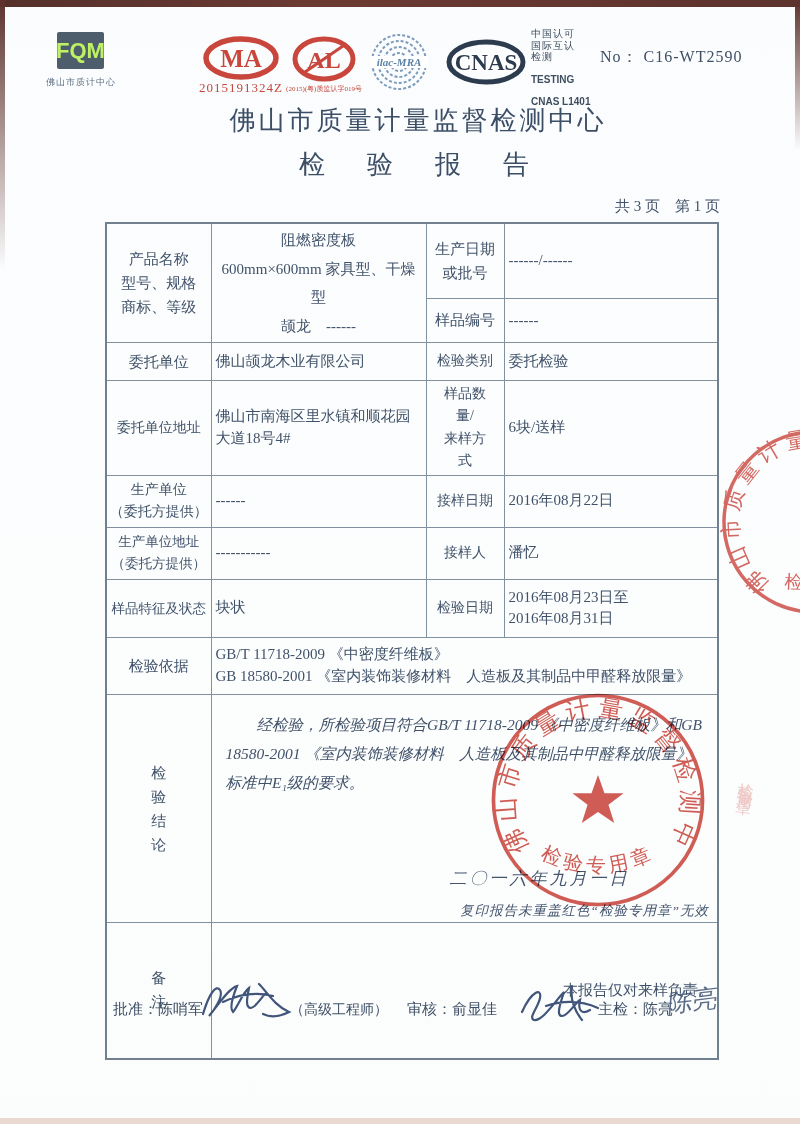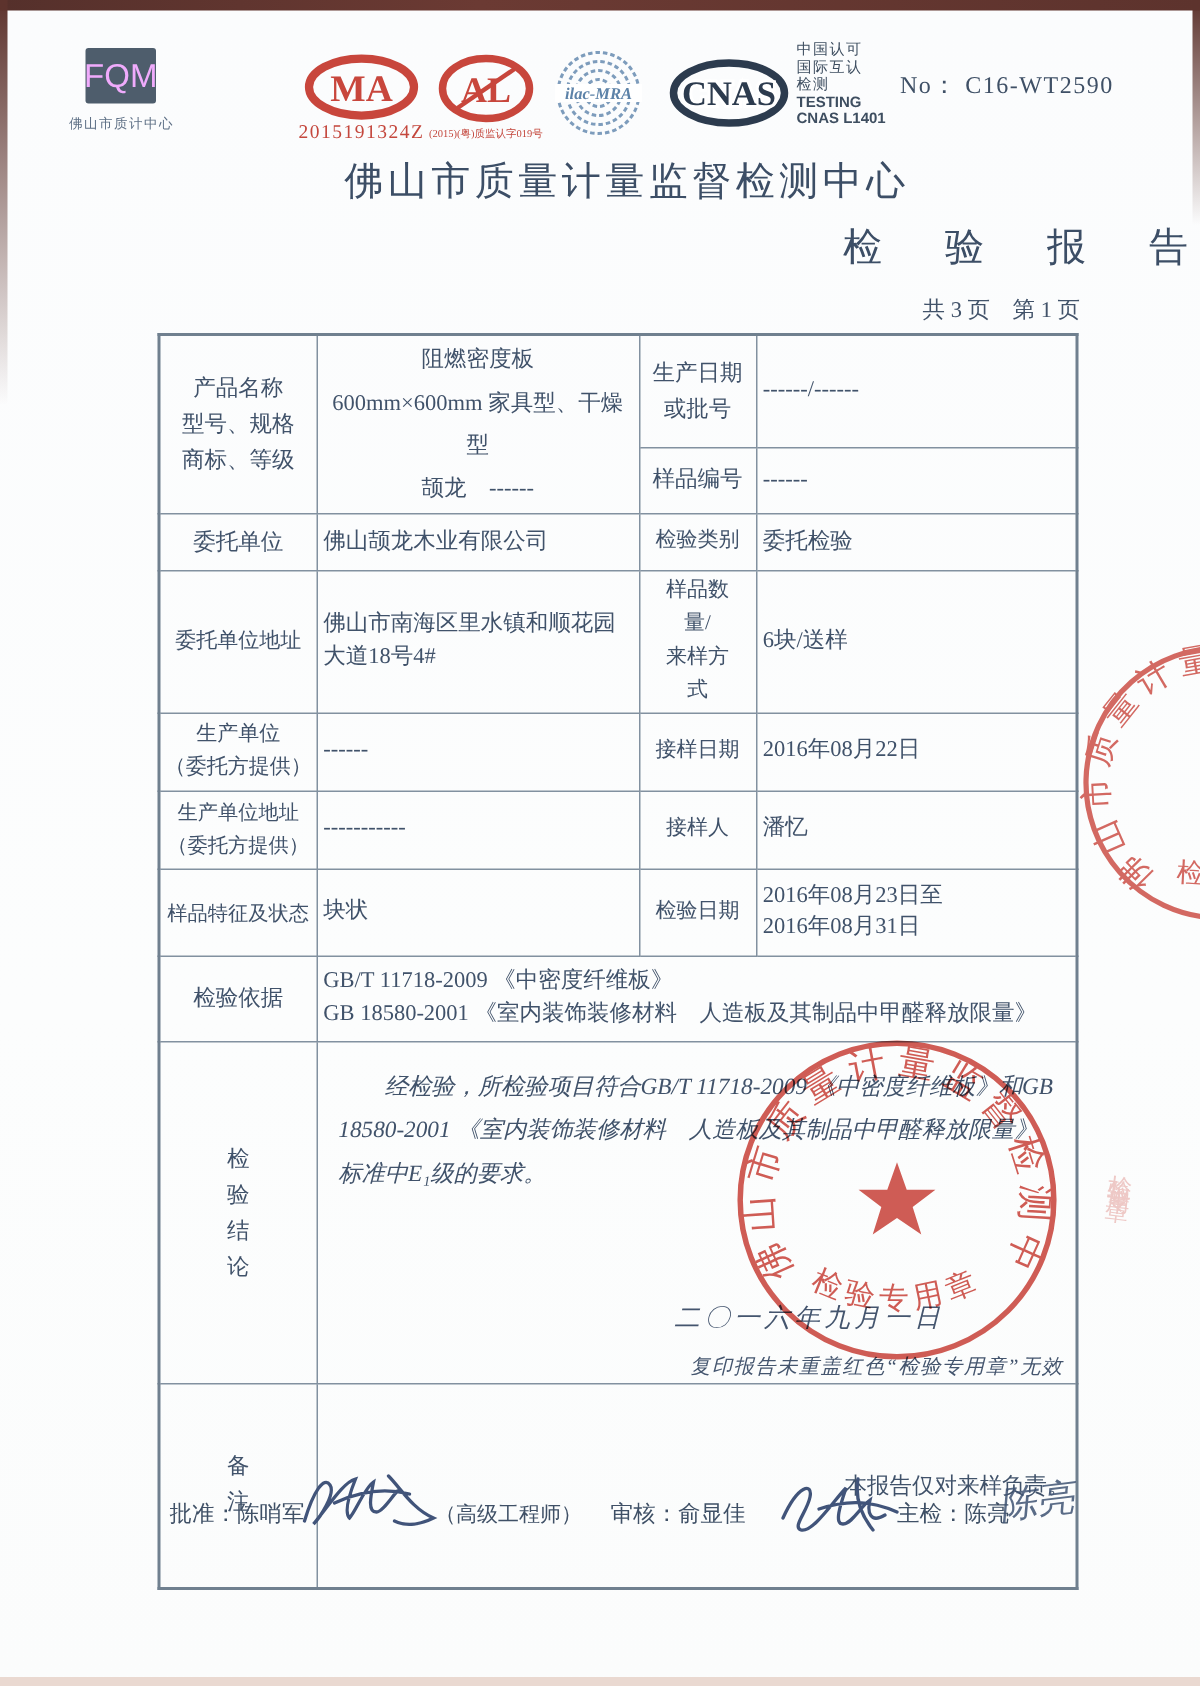--- a/index.html
+++ b/index.html
@@ -6,34 +6,34 @@
   .page{position:relative;width:800px;height:1124px;margin:0 auto;overflow:hidden;
         background:linear-gradient(180deg,#fbfcfd 0%,#fcfdfd 60%,#fbfcfc 100%);
         font-family:"Liberation Serif","DejaVu Serif",serif;color:#42536a;}
   .abs{position:absolute;}
   
   .edge-top{left:0;top:0;width:800px;height:7px;background:linear-gradient(90deg,#55302b,#6b3a33 40%,#5d332d);}
   .edge-left{left:0;top:0;width:5px;height:270px;background:linear-gradient(180deg,#5d332d,rgba(93,51,45,0));}
   .edge-right{left:795px;top:0;width:5px;height:150px;background:linear-gradient(180deg,#5d332d,rgba(93,51,45,0));}
   .edge-bottom{left:0;top:1118px;width:800px;height:6px;background:#ead9d1;}
   
-  .fqm-box{left:57px;top:32px;width:47px;height:37px;background:#4e5d6c;color:#f0abfc;
-           display:flex;align-items:center;justify-content:center;font-weight:normal;font-size:22px;
+  .fqm-box{left:57px;top:32px;width:47px;height:37px;background:#4e5d6c;color:#bef264;
+           display:flex;align-items:center;justify-content:center;font-weight:bold;font-size:22px;
            font-family:"Liberation Sans",sans-serif;letter-spacing:0;border-radius:2px;}
   .fqm-cap{left:36px;top:76px;width:90px;text-align:center;font-size:9px;color:#5d6f85;letter-spacing:1px;}
   .logo-num{color:#c4473d;font-family:"Liberation Serif",serif;}
   .cma-num{left:196px;top:80px;width:90px;text-align:center;font-size:13px;letter-spacing:1px;}
   .cal-num{left:279px;top:84px;width:90px;text-align:center;font-size:7px;}
   .cnas-cap{left:531px;top:28px;font-size:10px;color:#3e4e60;line-height:11.5px;letter-spacing:1px;}
-  .cnas-cap .b{font-family:"Liberation Sans",sans-serif;font-weight:bold;letter-spacing:0;}
+  .cnas-cap .b{font-family:"Liberation Sans",sans-serif;font-weight:bold;letter-spacing:0;margin-top:11px;}
   .report-no{left:600px;top:47px;font-size:16px;color:#3f5066;letter-spacing:1px;}
   
   .org-title{left:0;top:103px;width:800px;text-align:center;font-size:26px;color:#3c4e66;
              letter-spacing:3px;padding-left:36px;box-sizing:border-box;}
-  .report-title{left:0;top:147px;width:800px;text-align:right;font-size:26px;color:#3c4e66;
+  .report-title{left:0;top:147px;width:800px;text-align:center;font-size:26px;color:#3c4e66;
                 letter-spacing:8px;padding-left:36px;box-sizing:border-box;}
   
   .meta-left{left:113px;top:197px;font-size:15px;}
   .meta-right{left:520px;top:197px;width:200px;text-align:right;font-size:15px;}
   
   table.main{position:absolute;left:105px;top:222px;width:612px;border-collapse:collapse;
              table-layout:fixed;font-size:15px;color:#40526a;}
   table.main td{border:1px solid #8291a0;vertical-align:middle;padding:2px 4px;box-sizing:border-box;}
   table.main{border:2px solid #70808f;}
   td.lbl{text-align:center;line-height:1.6;}

